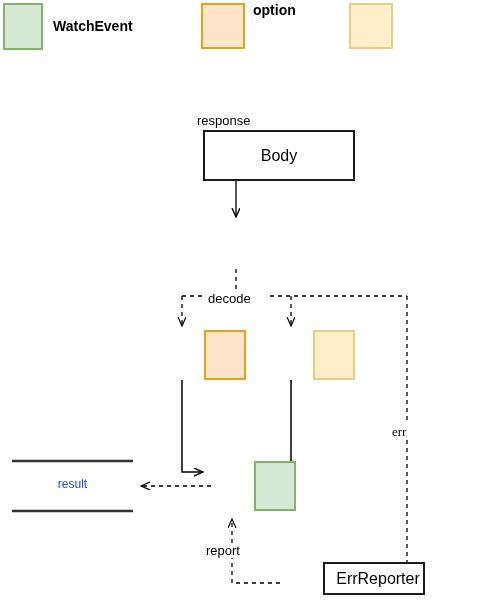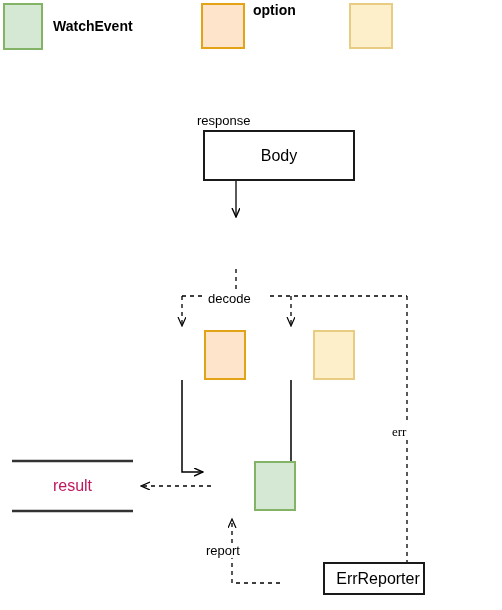--- a/index.html
+++ b/index.html
@@ -67,22 +67,22 @@
     font-size: 13px;
     line-height: 15px;
     color: #000;
     background: #ffffff;
     white-space: nowrap;
     padding: 0 2px;
     text-align: left;
   }
   .result-label {
     position: absolute;
-    font-size: 16px;
-    color: #be185d;
+    font-size: 12px;
+    color: #1d4ed8;
     white-space: nowrap;
     text-align: center;
   }
 </style>
 </head>
 <body>
 
 <div id="diagram-root">
 
   <svg class="layer" viewBox="0 0 502 610" preserveAspectRatio="none">

